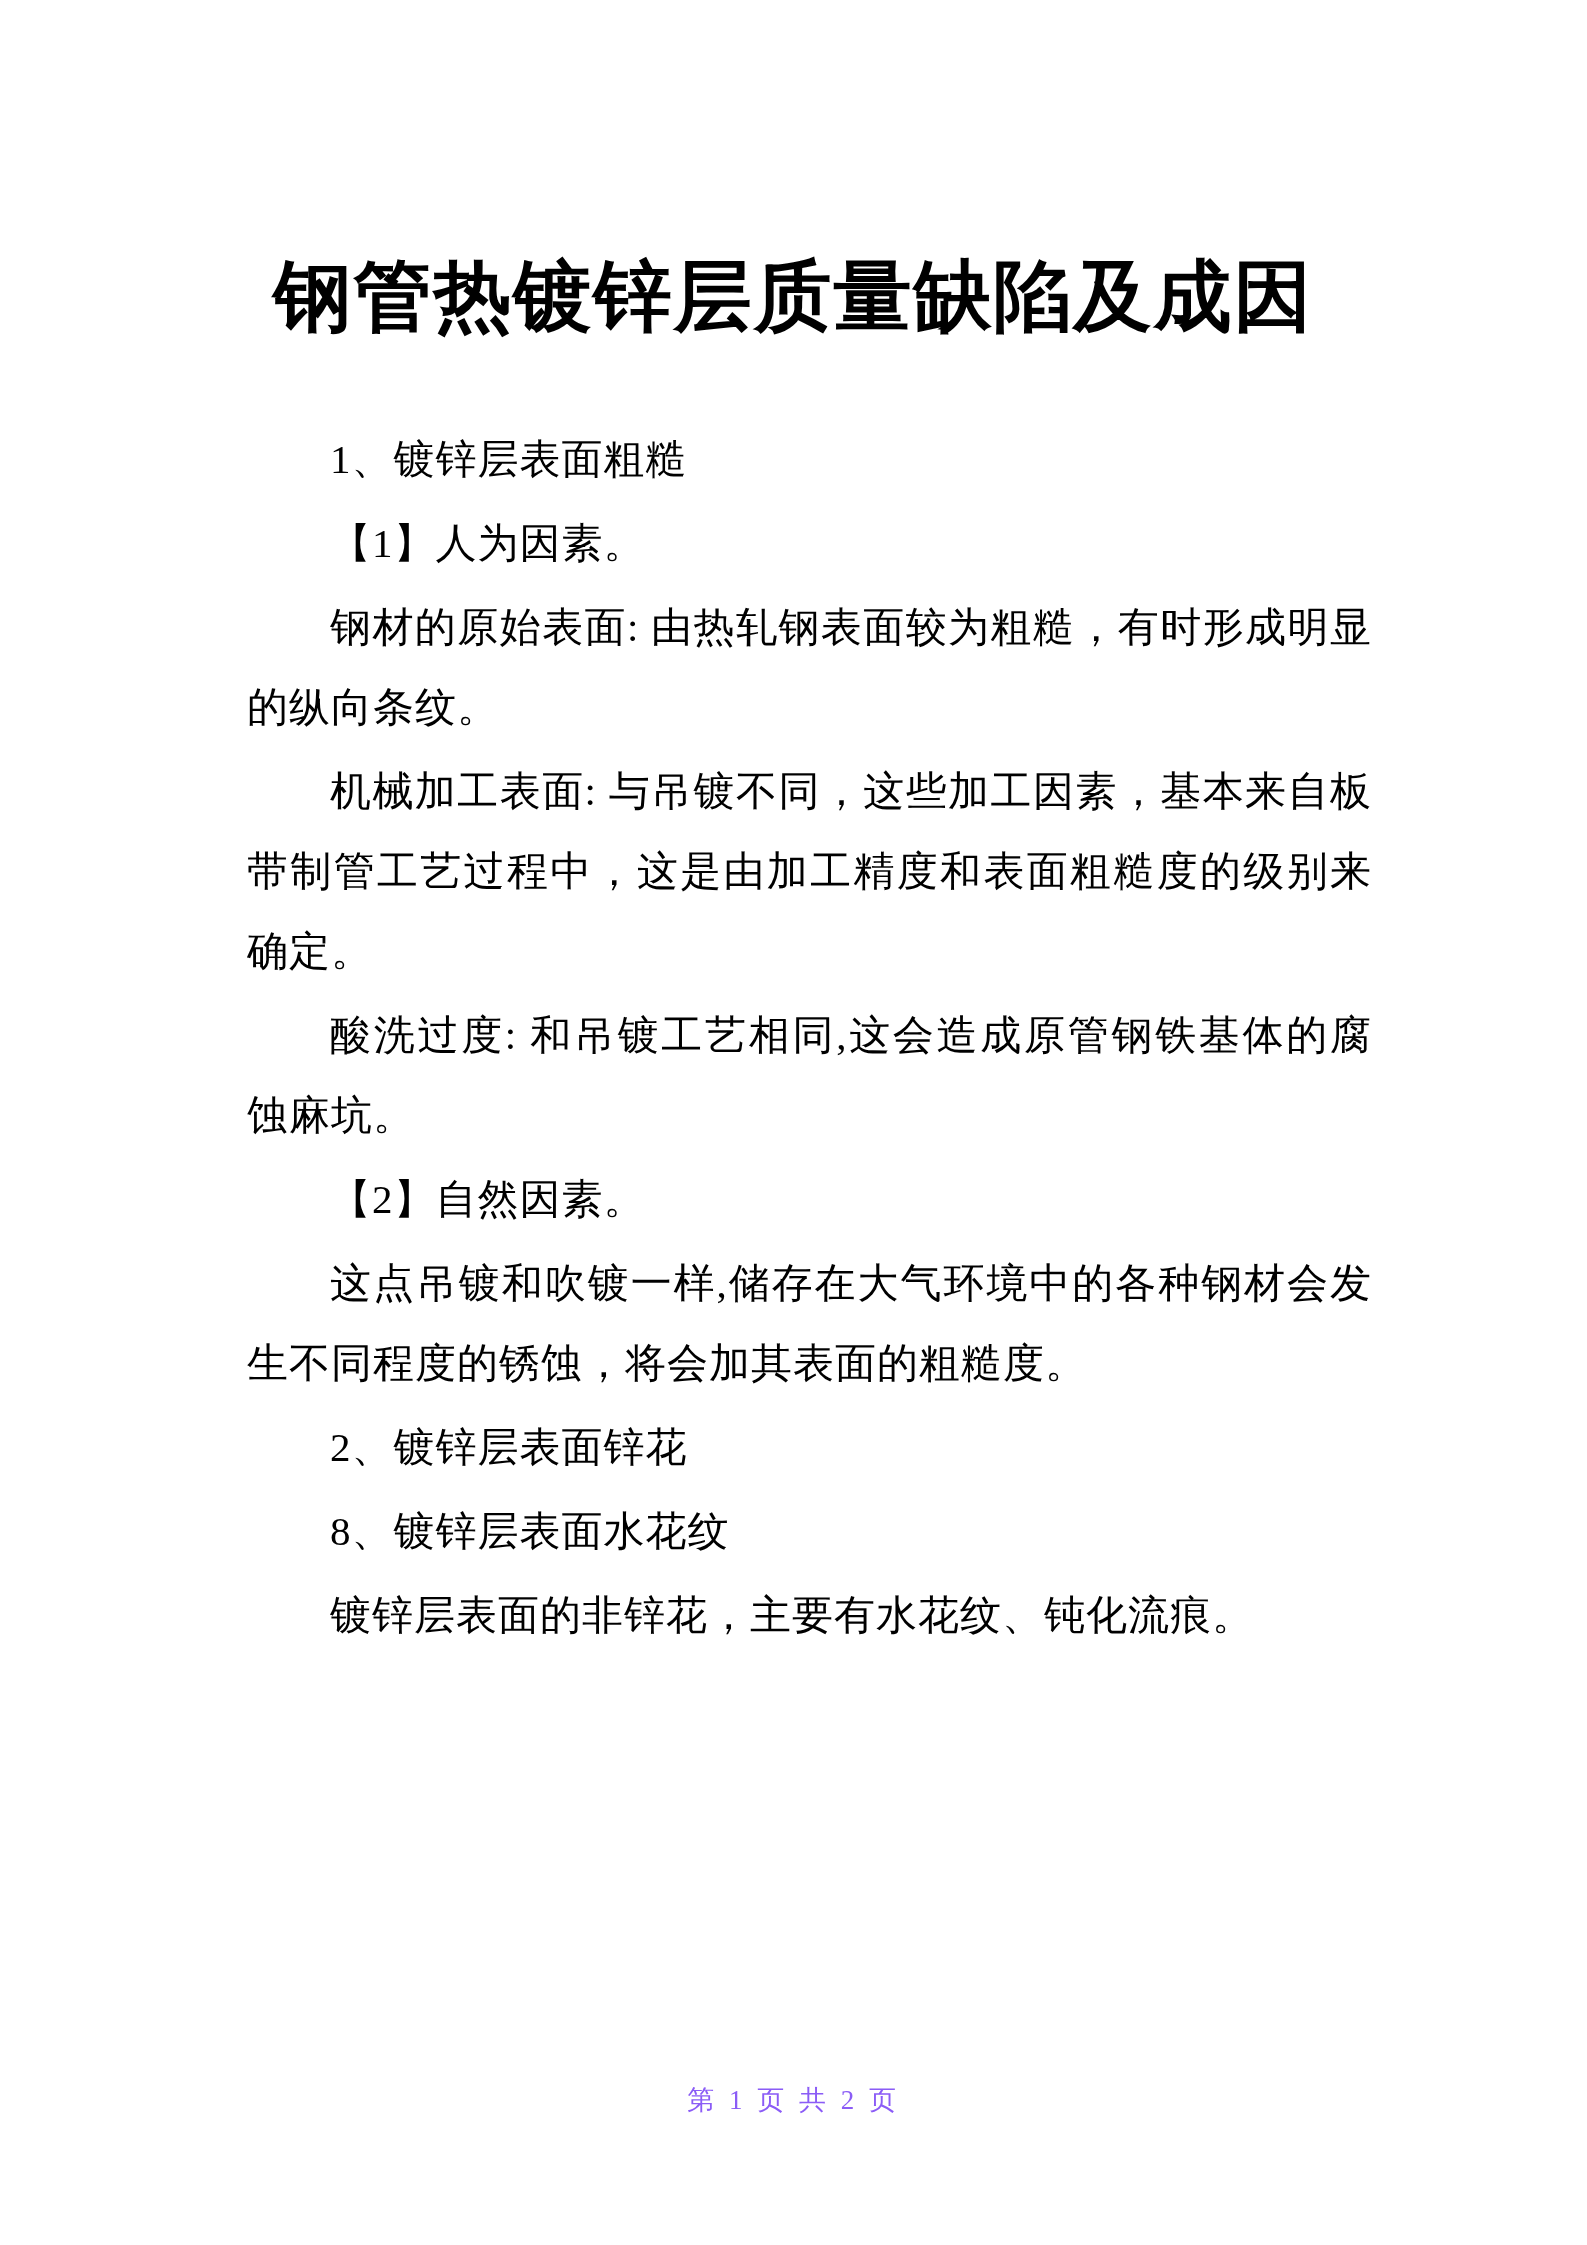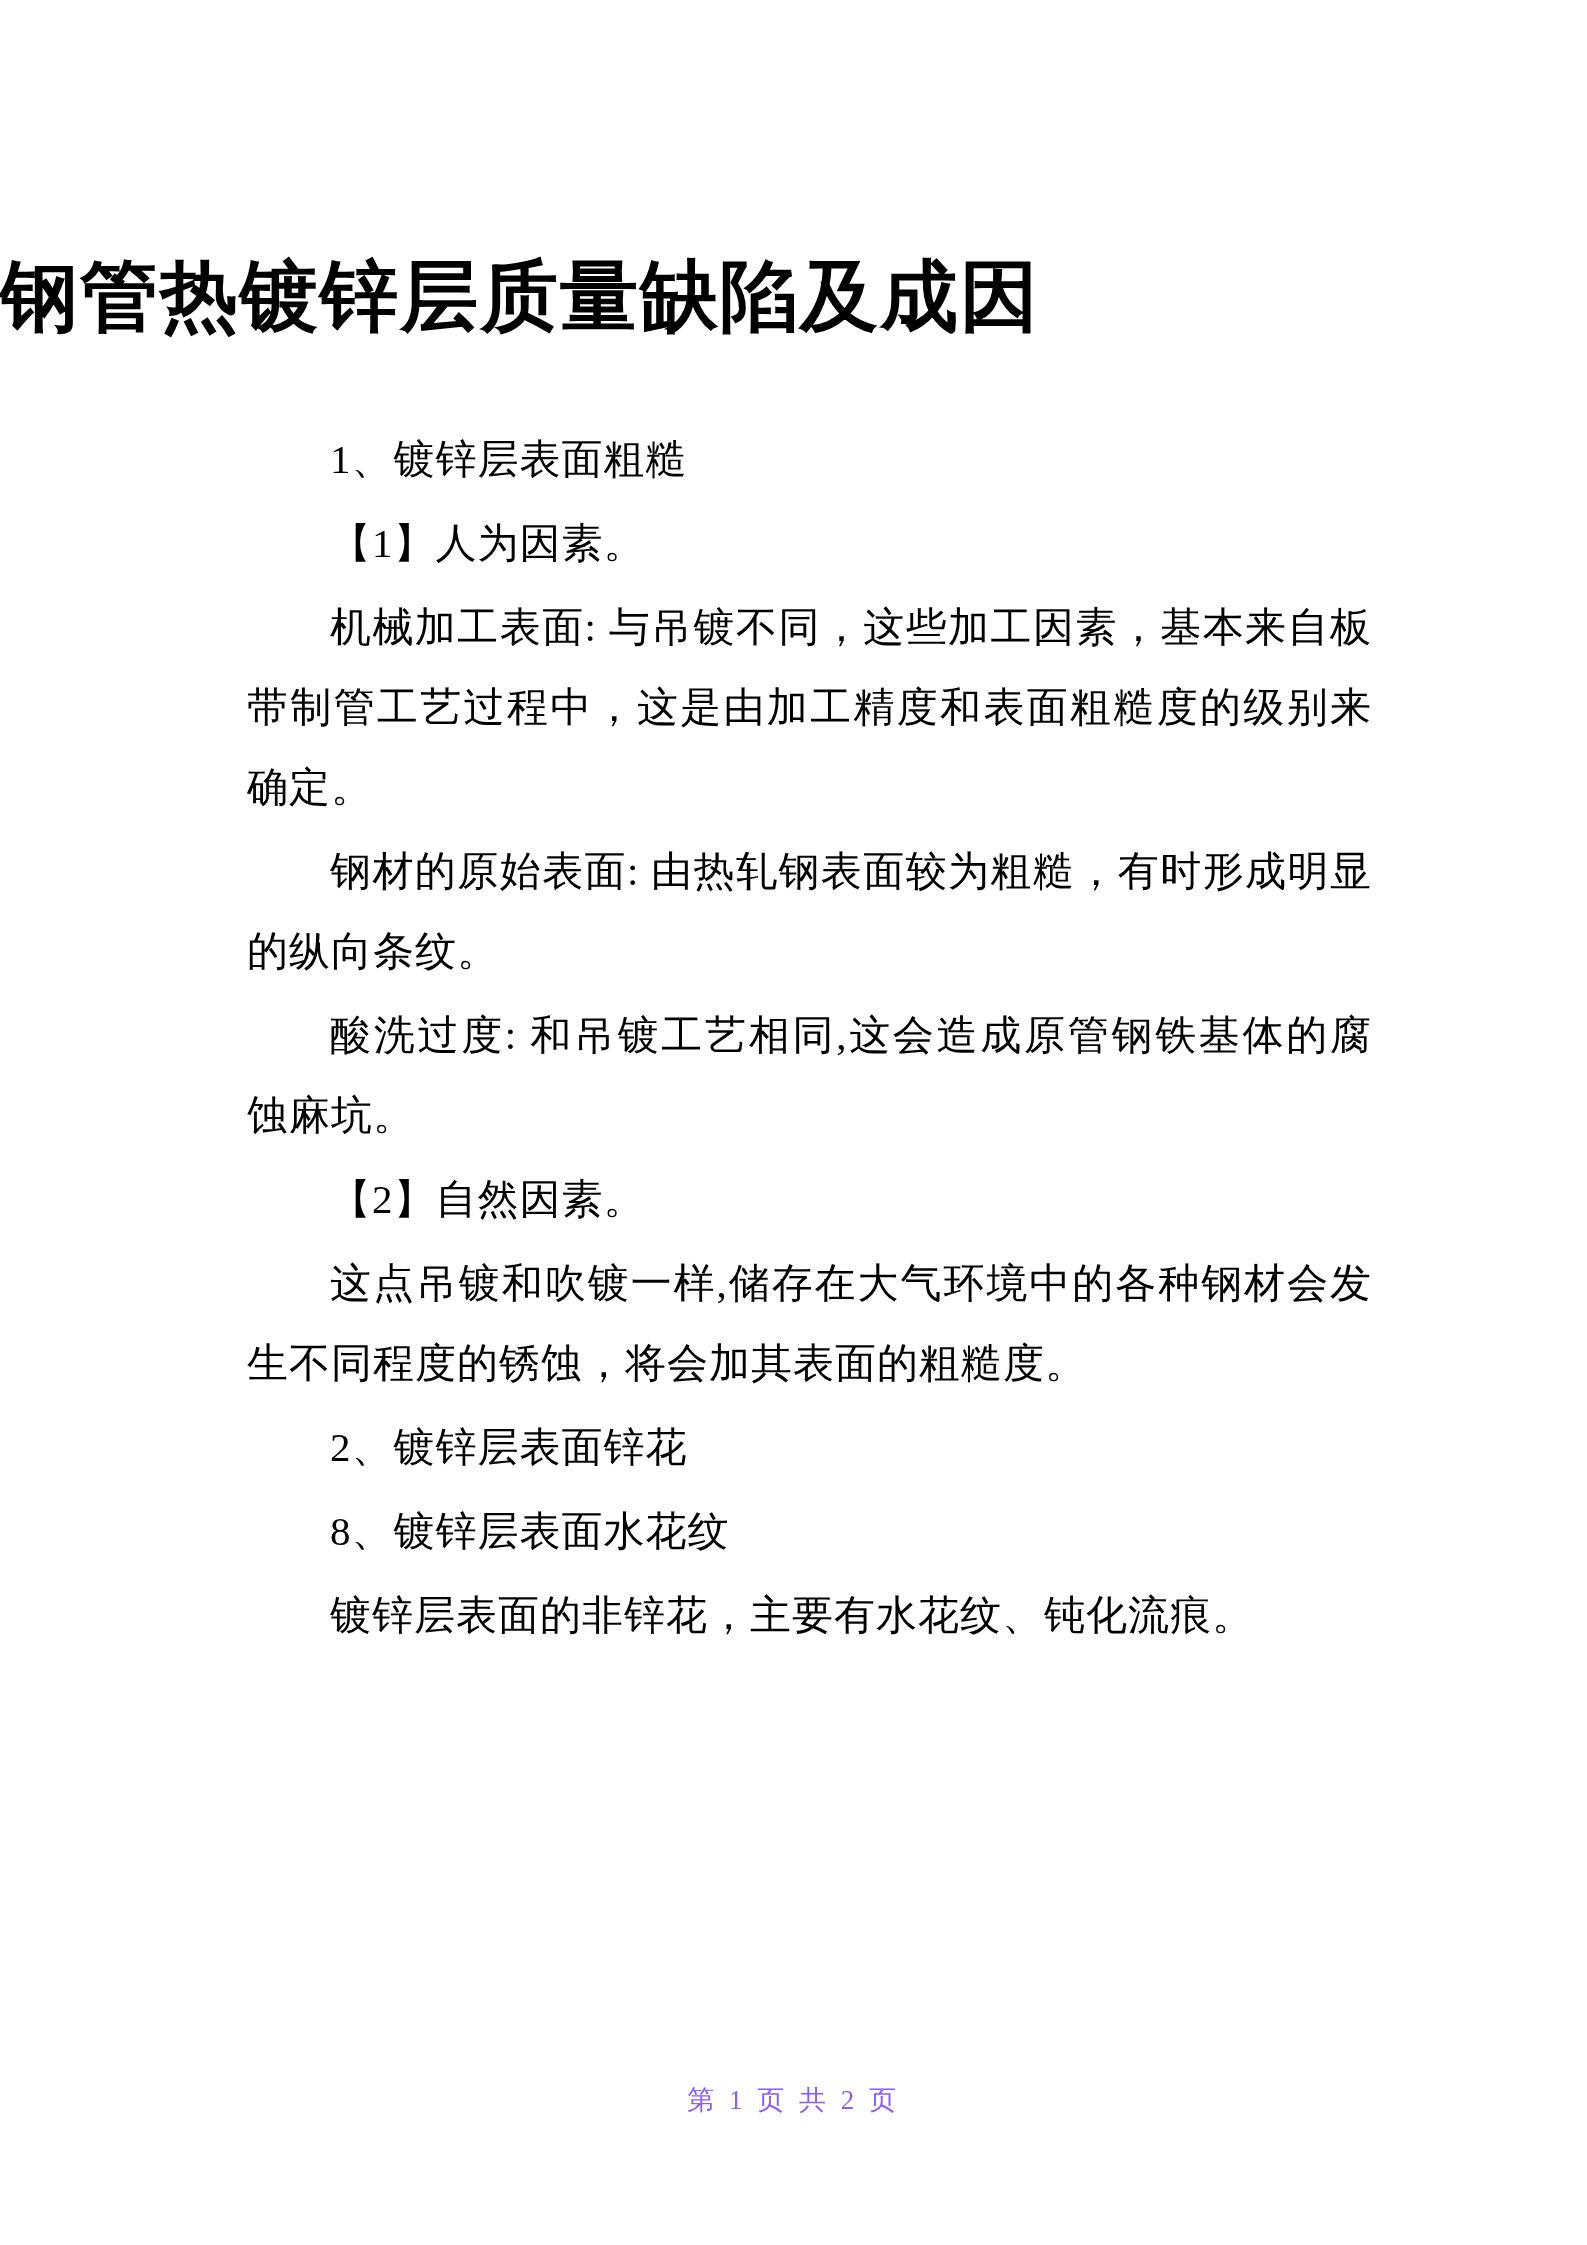--- a/index.html
+++ b/index.html
@@ -14,20 +14,21 @@
     background: #ffffff;
     color: #000000;
     font-family: "Liberation Serif", "DejaVu Serif", serif;
     overflow: hidden;
   }
   .doc-title {
     position: absolute;
     top: 252px;
     left: 0;
     width: 100%;
+    text-align: center;
     font-size: 78px;
     font-weight: 700;
     letter-spacing: 2px;
     line-height: 1.15;
     white-space: nowrap;
   }
   .doc-body {
     position: absolute;
     top: 415px;
     left: 243px;
@@ -56,22 +57,22 @@
 </style>
 </head>
 <body>
 
 <div class="page">
   <div class="doc-title">钢管热镀锌层质量缺陷及成因</div>
 
   <div class="doc-body">
       <p class="para">1、镀锌层表面粗糙</p>
       <p class="para">【1】人为因素。</p>
+      <p class="para">钢材的原始表面: 由热轧钢表面较为粗糙，有时形成明显的纵向条纹。</p>
       <p class="para">机械加工表面: 与吊镀不同，这些加工因素，基本来自板带制管工艺过程中，这是由加工精度和表面粗糙度的级别来确定。</p>
-      <p class="para">钢材的原始表面: 由热轧钢表面较为粗糙，有时形成明显的纵向条纹。</p>
       <p class="para">酸洗过度: 和吊镀工艺相同,这会造成原管钢铁基体的腐蚀麻坑。</p>
       <p class="para">【2】自然因素。</p>
       <p class="para">这点吊镀和吹镀一样,储存在大气环境中的各种钢材会发生不同程度的锈蚀，将会加其表面的粗糙度。</p>
       <p class="para">2、镀锌层表面锌花</p>
       <p class="para">8、镀锌层表面水花纹</p>
       <p class="para">镀锌层表面的非锌花，主要有水花纹、钝化流痕。</p>
     </div>
 
   <div class="page-footer">第 1 页 共 2 页</div>
 </div>

